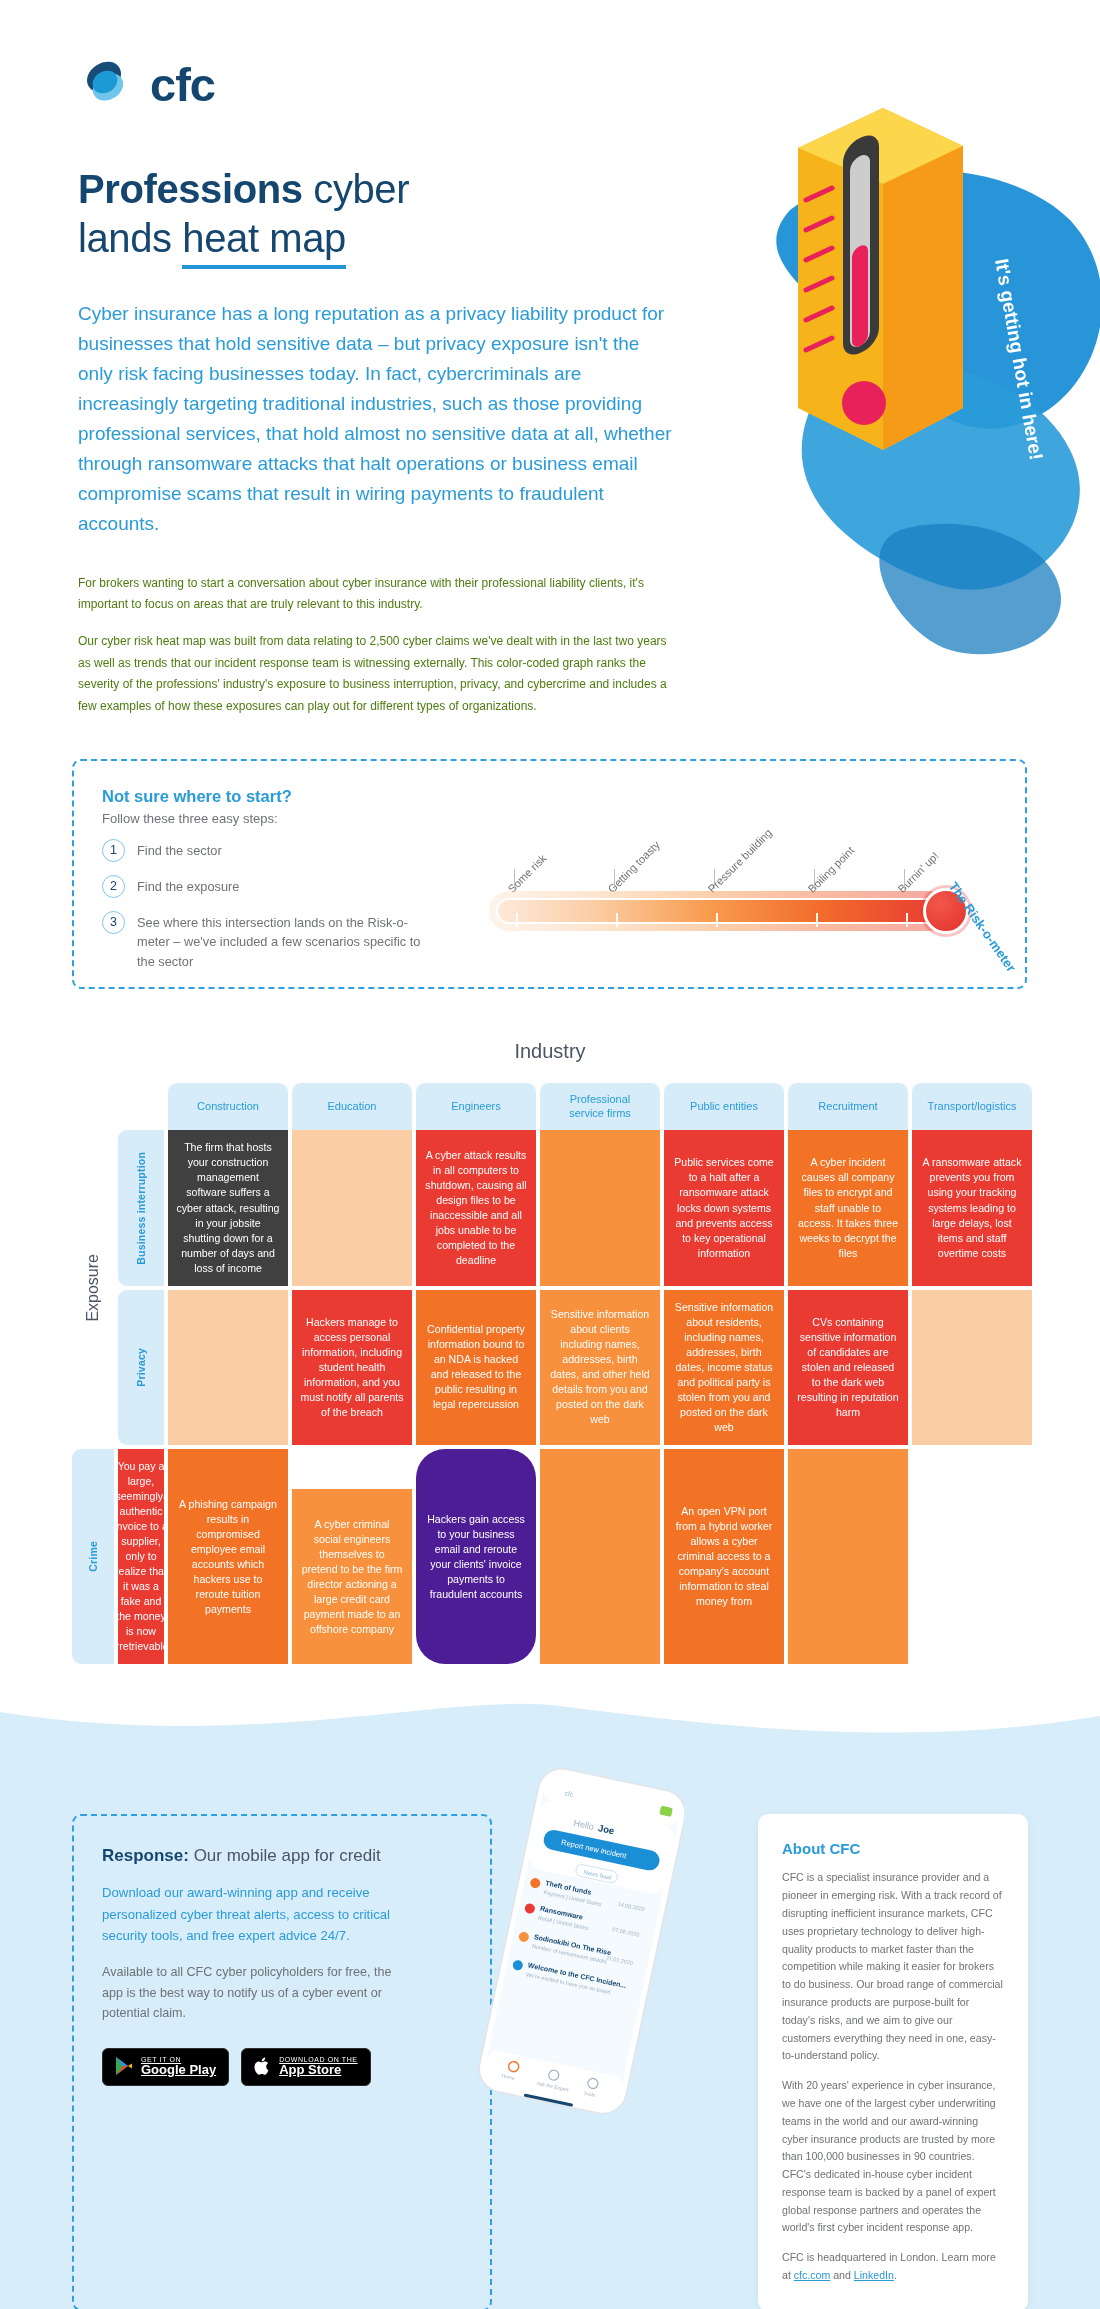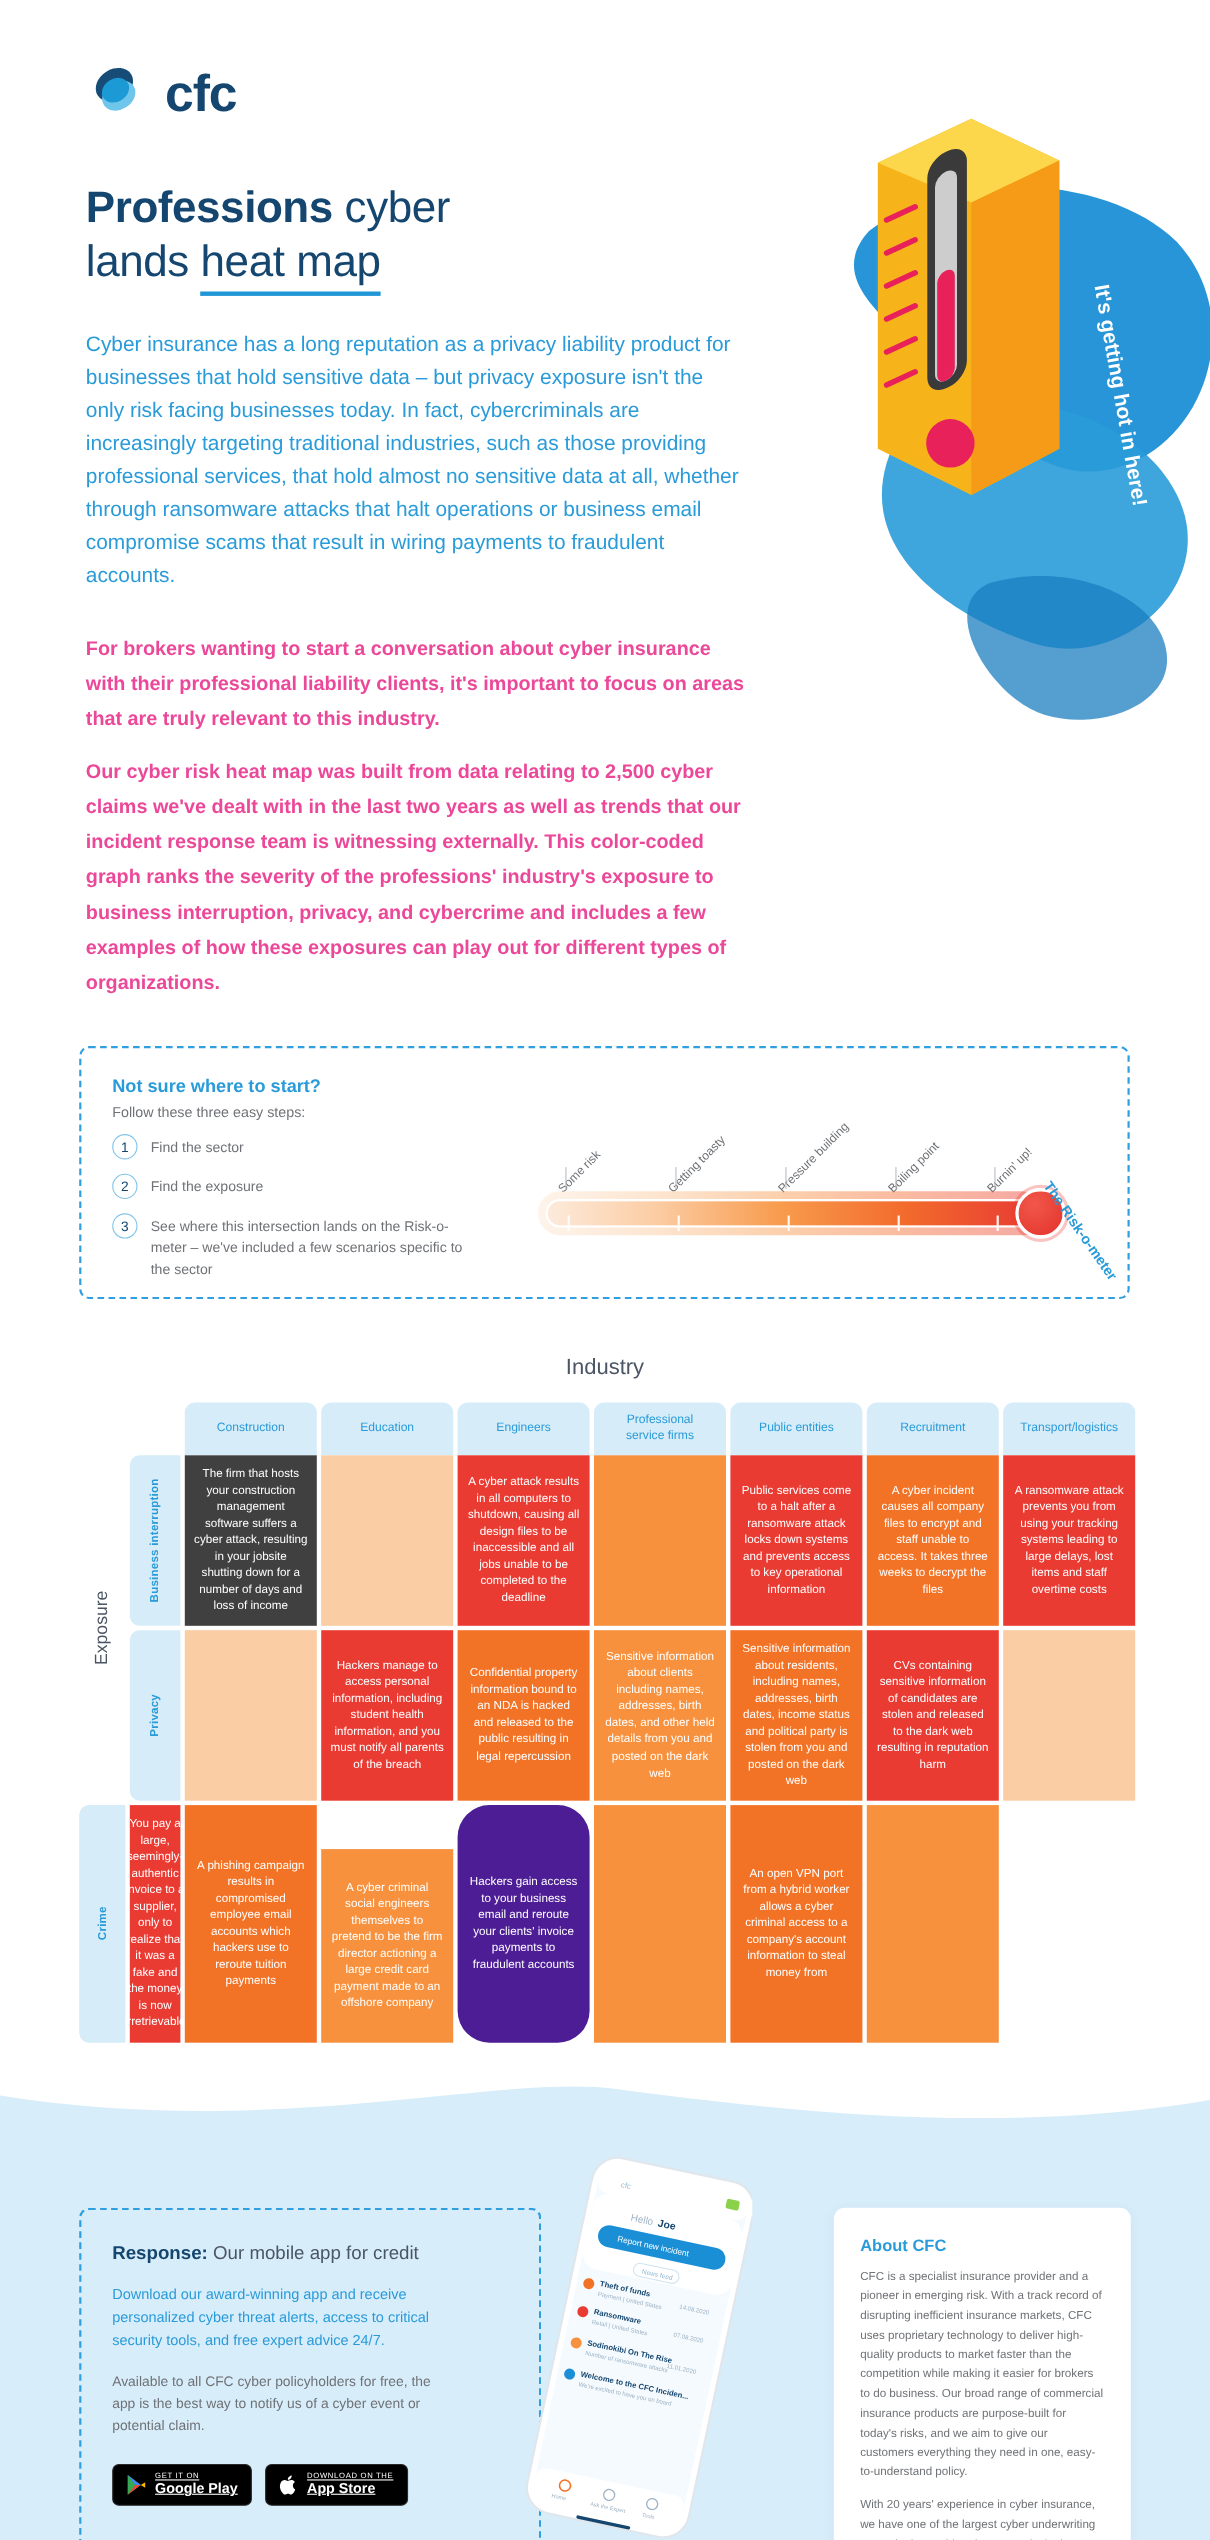--- a/index.html
+++ b/index.html
@@ -21,21 +21,21 @@
   .logo-row { display:flex; align-items:center; gap: 14px; }
   .logo-mark { position: relative; width: 58px; height: 58px; }
   .logo-text { font-size: 47px; font-weight: 600; color:#15466f; letter-spacing: -1px; line-height:1; }
 
   h1.title { margin-top: 52px; font-size: 40px; line-height: 1.22; color:#15466f; font-weight: 400; letter-spacing:-0.4px;}
   h1.title .bold { font-weight: 700; }
   .title-underline { display:inline-block; border-bottom: 4px solid #2196d6; padding-bottom: 2px; }
 
   .lede { margin-top: 30px; width: 600px; font-size: 19px; line-height: 1.58; color: #2a9bd9; font-weight: 500; }
 
-  .body-copy { margin-top: 34px; width: 600px; font-size: 18px; line-height: 1.78; color: #ec4899; font-weight:700; }
+  .body-copy { margin-top: 34px; width: 600px; font-size: 12px; line-height: 1.78; color: #4d7c0f; font-weight:400; }
   .body-copy p + p { margin-top: 16px; }
 
   
   .steps-box {
     position: relative;
     margin: 42px 0 0 72px;
     width: 955px;
     height: 230px;
     border: 2px dashed #2f9fe0;
     border-radius: 9px;
@@ -122,21 +122,21 @@
     position: relative; width: 420px; min-height: 330px;
     border: 2px dashed #2f9fe0; border-radius: 9px; padding: 30px 28px 28px 28px;
   }
   .app-title { font-size: 17px; color:#15466f; }
   .app-title b { font-weight:700; }
   .app-title span { color:#4b5563; font-weight: 400;}
   .app-blue { margin-top: 16px; color:#2a9bd9; font-size: 13.2px; line-height:1.62; font-weight:500; width: 300px;}
   .app-grey { margin-top: 16px; color:#6f7276; font-size: 12.6px; line-height:1.62; width: 290px;}
   .store-row { display:flex; gap: 12px; margin-top: 24px; }
   .store-badge {
-    display:flex; align-items:center; gap:8px; background:#000; color:#fff;
+    display:flex; gap:8px; background:#000; color:#fff;
     border-radius: 6px; padding: 7px 12px; border:1px solid #2a2a2a;
   }
   .store-badge .sb-small { font-size: 7px; letter-spacing:0.6px; text-transform:uppercase; display:block; line-height:1.1;}
   .store-badge .sb-big { font-size: 13px; font-weight:700; display:block; line-height:1.15; }
 
   .phone-wrap { position: absolute; left: 400px; top: -50px; width: 210px; height: 400px; }
 
   .about-box {
     width: 270px; background:#fff; border-radius: 10px; padding: 26px 24px; margin-left: auto;
     box-shadow: 0 2px 10px rgba(20,70,110,0.06);

